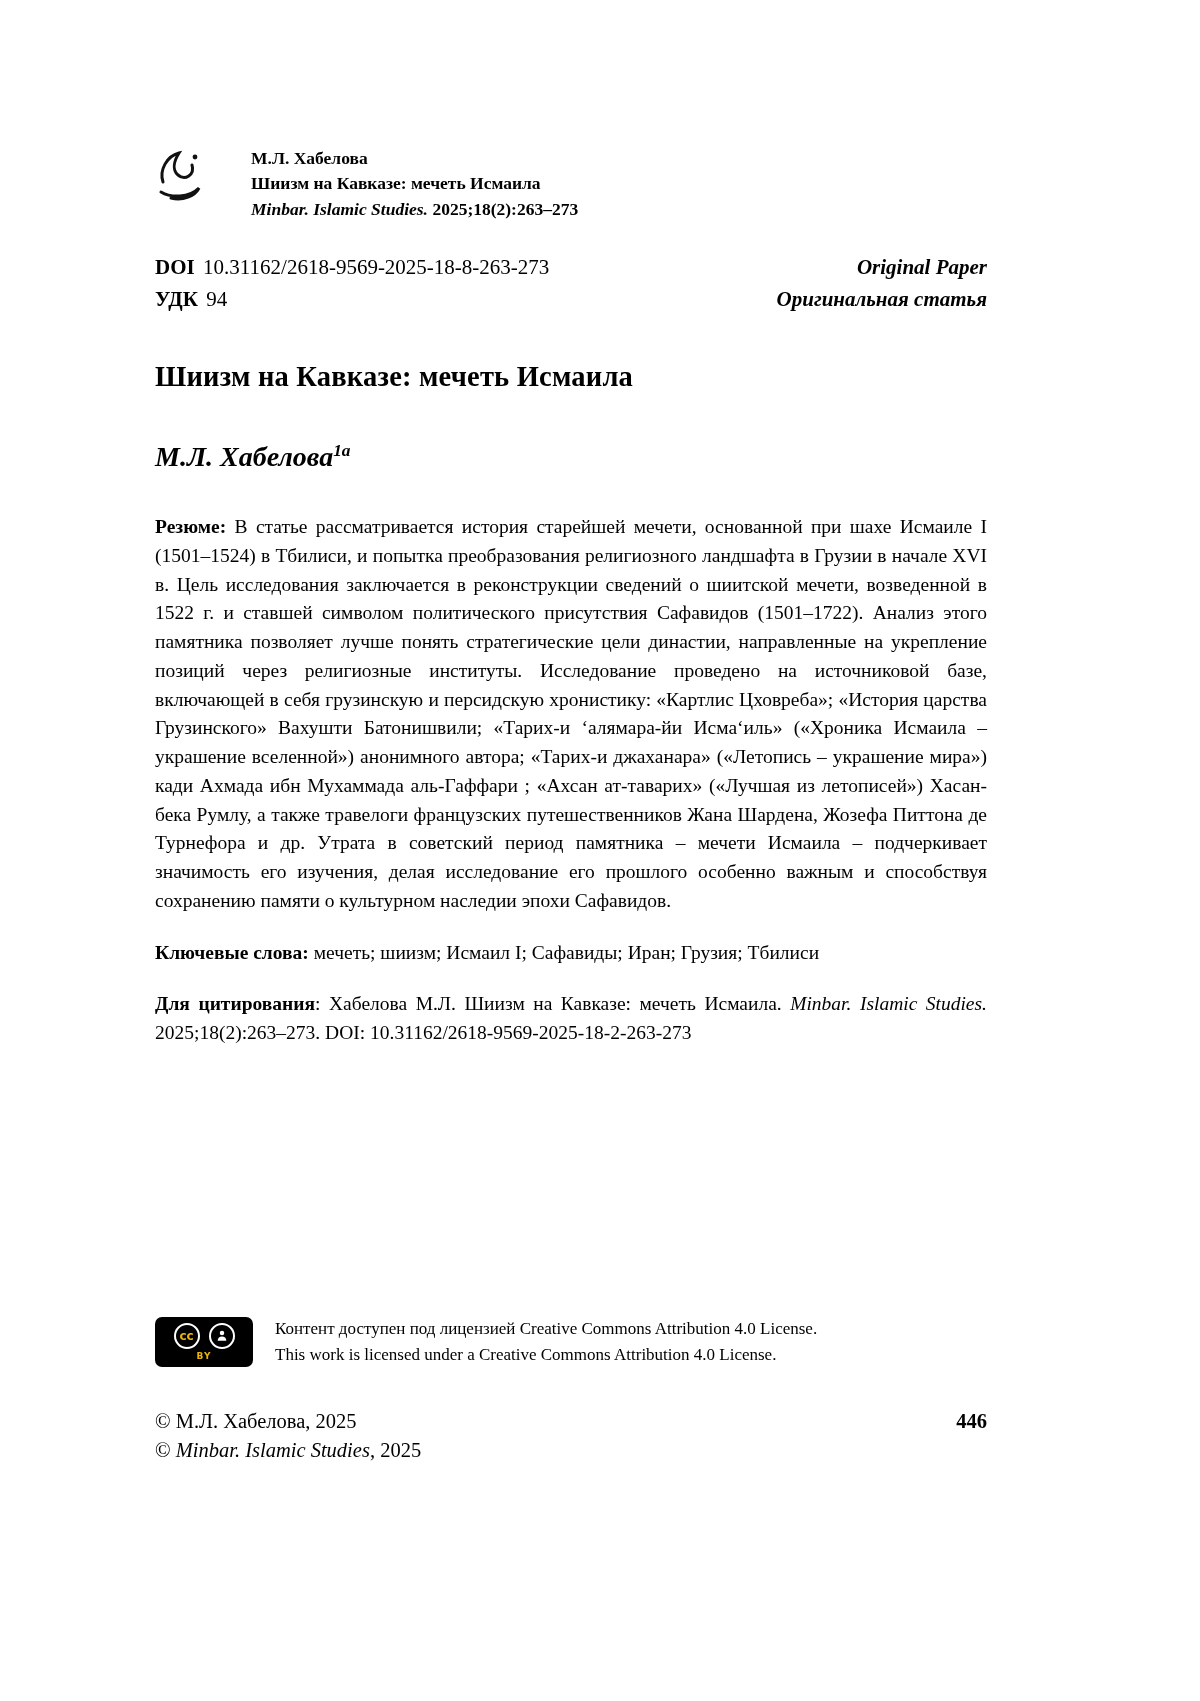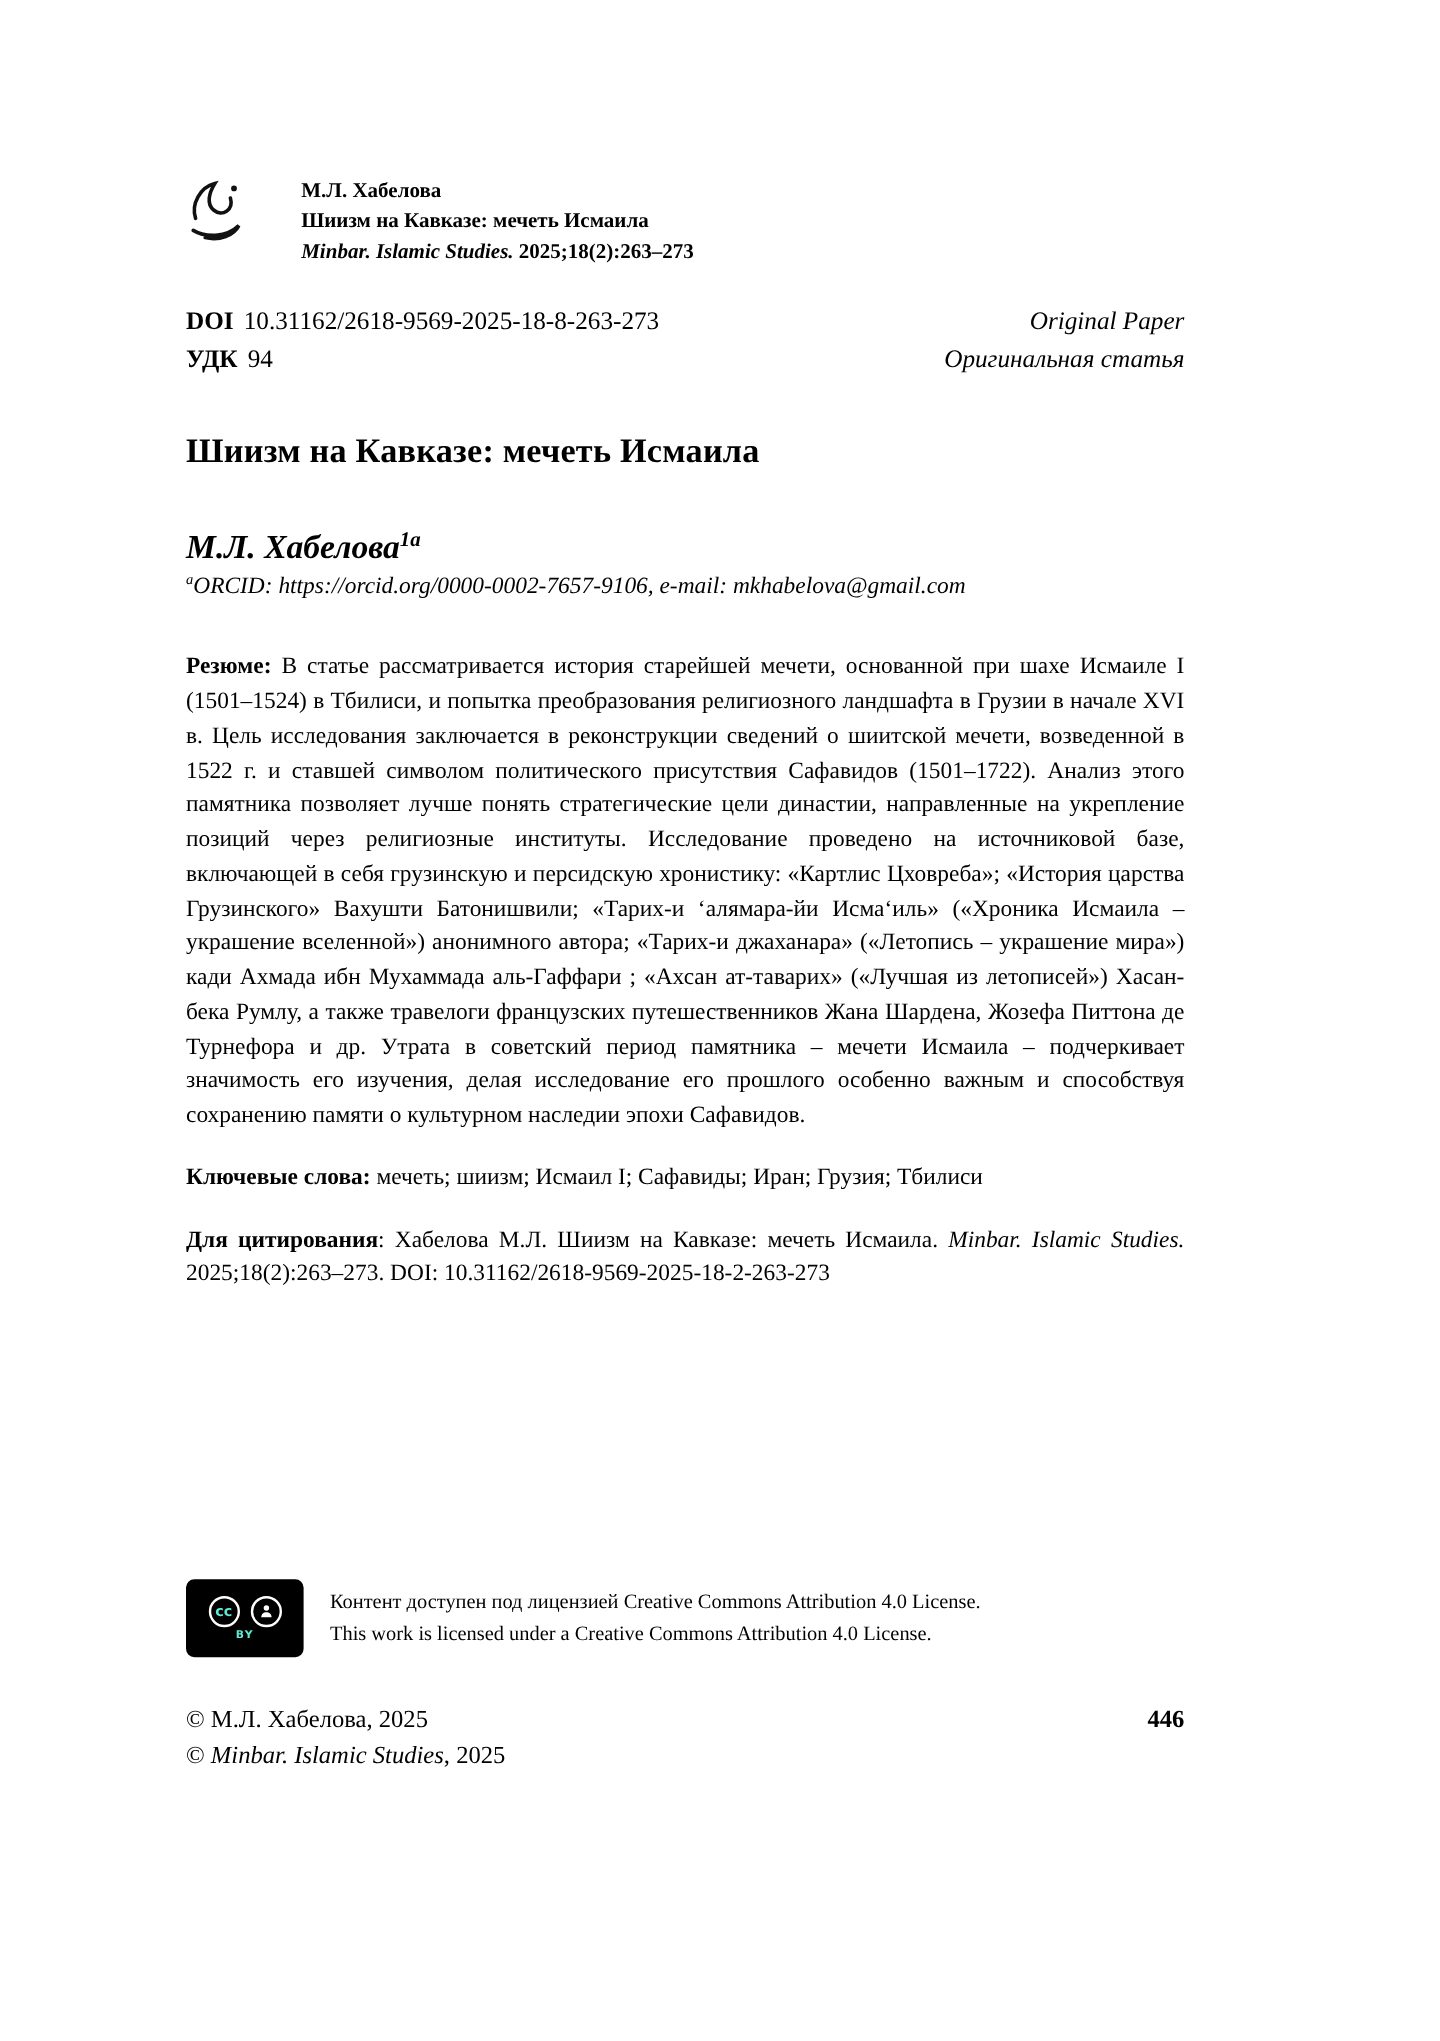--- a/index.html
+++ b/index.html
@@ -15,40 +15,40 @@
   
   .running-head { display: flex; align-items: flex-start; }
   .logo { width: 50px; flex: 0 0 50px; margin-right: 46px; margin-top: 2px; }
   .rh-text { font-size: 17.5px; font-weight: bold; line-height: 1.45; }
   .rh-journal i { font-style: italic; }
 
   
   .meta { margin-top: 30px; font-size: 21px; }
   .meta-row { display: flex; justify-content: space-between; line-height: 1.5; }
   .meta-left b { margin-right: .4em; }
-  .meta-right { font-weight: normal; font-style: italic; }
+  .meta-right { font-weight: bold; font-style: italic; }
 
   h1.title { font-size: 28.5px; font-weight: bold; margin: 46px 0 0 0; letter-spacing: .2px; }
 
   .author { margin-top: 48px; font-size: 28px; font-weight: bold; font-style: italic; }
   .affil-block { margin-top: 6px; font-size: 19.5px; font-style: italic; line-height: 1.4; }
   .orcid { margin-top: 2px; font-size: 19.5px; font-style: italic; line-height: 1.4; }
   sup { font-size: .62em; line-height: 0; }
 
   .bodytext { font-size: 19.5px; line-height: 1.475; text-align: justify; }
   p.abstract { margin: 40px 0 0 0; }
   p.keywords { margin: 23px 0 0 0; text-align: left; }
   p.citation { margin: 23px 0 0 0; }
 
   
   .bottom { position: absolute; left: 155px; top: 1316px; width: 832px; }
   .license { display: flex; align-items: center; }
   .cc-badge {
-    width: 98px; height: 65px; background: #000; border-radius: 7px;
-    color: #5eead4; display: flex; flex-direction: column; align-items: center;
+    width: 98px; height: 50px; background: #000; border-radius: 7px;
+    color: #eab308; display: flex; flex-direction: column; align-items: center;
     justify-content: center; margin-right: 22px; flex: 0 0 98px;
   }
   .cc-circles { display: flex; gap: 9px; }
   .cc-circle {
     width: 26px; height: 26px; border: 2px solid #fff; border-radius: 50%;
     display: flex; align-items: center; justify-content: center;
     font-family: "DejaVu Sans", sans-serif; font-weight: bold; font-size: 12px;
   }
   .cc-by { font-family: "DejaVu Sans", sans-serif; font-size: 9px; font-weight: bold; letter-spacing: 1px; margin-top: 2px; }
   .license-text { font-size: 17px; line-height: 1.55; }
@@ -89,21 +89,20 @@
         <div class="meta-left"><b>УДК</b><span>94</span></div>
         <div class="meta-right">Оригинальная статья</div>
       </div>
     </div>
 
     <h1 class="title">Шиизм на Кавказе: мечеть Исмаила</h1>
 
     <div class="author"><span>М.Л. Хабелова</span><sup>1a</sup></div>
 
 
-    <div class="orcid"><sup>a</sup><span>ORCID: https://orcid.org/0000-0002-7657-9106, e-mail: mkhabelova@gmail.com</span></div>
 
     <p class="abstract bodytext"><b>Резюме:</b><span> В статье рассматривается история старейшей мечети, основанной при шахе Исмаиле I (1501–1524) в Тбилиси, и попытка преобразования религиозного ландшафта в Грузии в начале XVI в. Цель исследования заключается в реконструкции сведений о шиитской мечети, возведенной в 1522 г. и ставшей символом политического присутствия Сафавидов (1501–1722). Анализ этого памятника позволяет лучше понять стратегические цели династии, направленные на укрепление позиций через религиозные институты. Исследование проведено на источниковой базе, включающей в себя грузинскую и персидскую хронистику: «Картлис Цховреба»; «История царства Грузинского» Вахушти Батонишвили; «Тарих-и ‘алямара-йи Исма‘иль» («Хроника Исмаила – украшение вселенной») анонимного автора; «Тарих-и джаханара» («Летопись – украшение мира») кади Ахмада ибн Мухаммада аль-Гаффари ; «Ахсан ат-таварих» («Лучшая из летописей») Хасан-бека Румлу, а также травелоги французских путешественников Жана Шардена, Жозефа Питтона де Турнефора и др. Утрата в советский период памятника – мечети Исмаила – подчеркивает значимость его изучения, делая исследование его прошлого особенно важным и способствуя сохранению памяти о культурном наследии эпохи Сафавидов.</span></p>
 
     <p class="keywords bodytext"><b>Ключевые слова:</b><span> мечеть; шиизм; Исмаил I; Сафавиды; Иран; Грузия; Тбилиси</span></p>
 
     <p class="citation bodytext"><b>Для цитирования</b><span>: Хабелова М.Л. Шиизм на Кавказе: мечеть Исмаила. </span><i>Minbar. Islamic Studies.</i><span> 2025;18(2):263–273. DOI: 10.31162/2618-9569-2025-18-2-263-273</span></p>
 
   </div>
 
   <div class="bottom">

